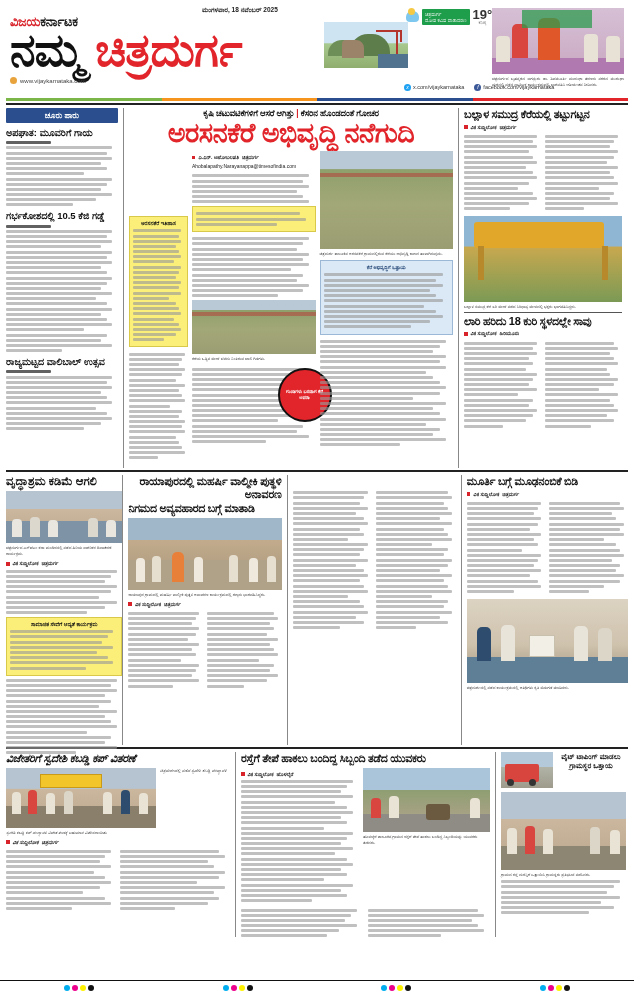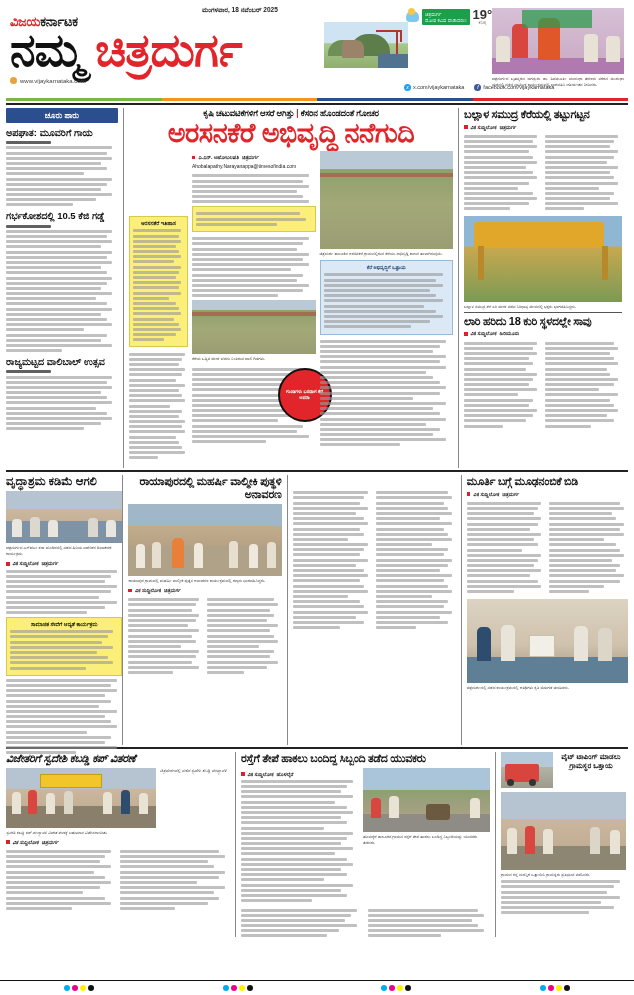--- a/index.html
+++ b/index.html
@@ -618,20 +618,21 @@
           <span class="tx w70"></span>
           <span class="tx w90"></span>
         <span class="tx w85"></span>
           <span class="tx w95"></span>
           <span class="tx w60"></span>
       </div>
     </div>
 
     <div class="s2-b">
       <div class="kicker" style="font-size:11px;text-align:right">ರಾಯಾಪುರದಲ್ಲಿ ಮಹರ್ಷಿ ವಾಲ್ಮೀಕಿ ಪುತ್ಥಳಿ ಅನಾವರಣ</div>
+      <div class="hl-sec" style="margin-top:1px">ನಿಗಮದ ಅವ್ಯವಹಾರದ ಬಗ್ಗೆ ಮಾತಾಡಿ</div>
       <div class="photo rally" style="height:72px;margin-top:3px;">
         <div style="position:absolute;left:0;bottom:0;width:100%;height:30px;background:#b0a288;"></div>
         <div style="position:absolute;left:8px;bottom:8px;width:9px;height:24px;background:#efe9dd;border-radius:4px 4px 0 0;"></div>
         <div style="position:absolute;left:24px;bottom:8px;width:9px;height:26px;background:#e6dfd0;border-radius:4px 4px 0 0;"></div>
         <div style="position:absolute;left:44px;bottom:8px;width:12px;height:30px;background:#e8803a;border-radius:5px 5px 0 0;"></div>
         <div style="position:absolute;left:66px;bottom:8px;width:9px;height:25px;background:#efe9dd;border-radius:4px 4px 0 0;"></div>
         <div style="position:absolute;right:44px;bottom:8px;width:9px;height:27px;background:#e6dfd0;border-radius:4px 4px 0 0;"></div>
         <div style="position:absolute;right:24px;bottom:8px;width:9px;height:24px;background:#efe9dd;border-radius:4px 4px 0 0;"></div>
         <div style="position:absolute;right:6px;bottom:8px;width:9px;height:26px;background:#e6dfd0;border-radius:4px 4px 0 0;"></div>
       </div>

